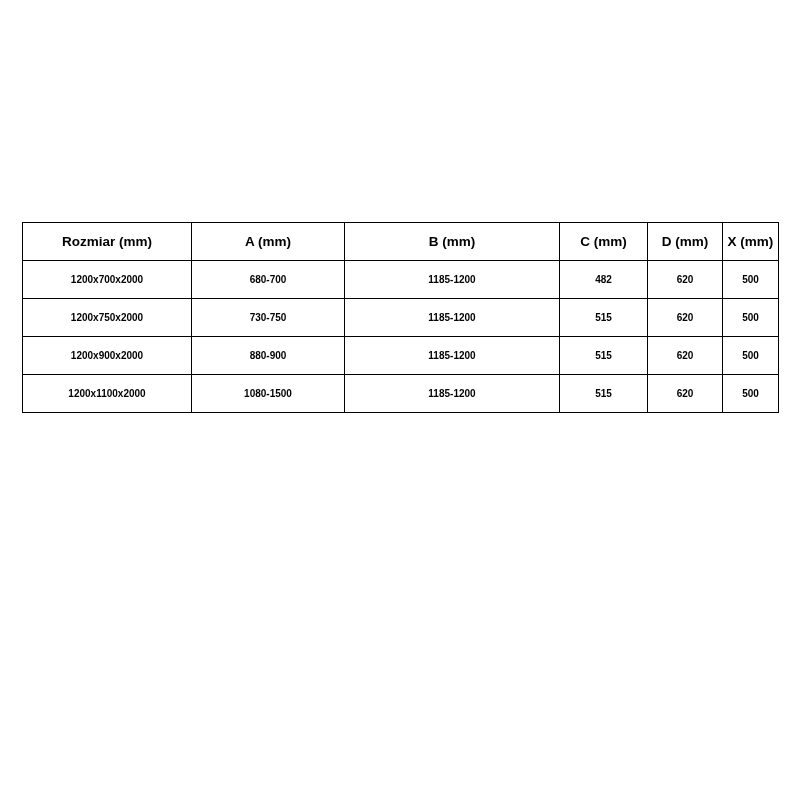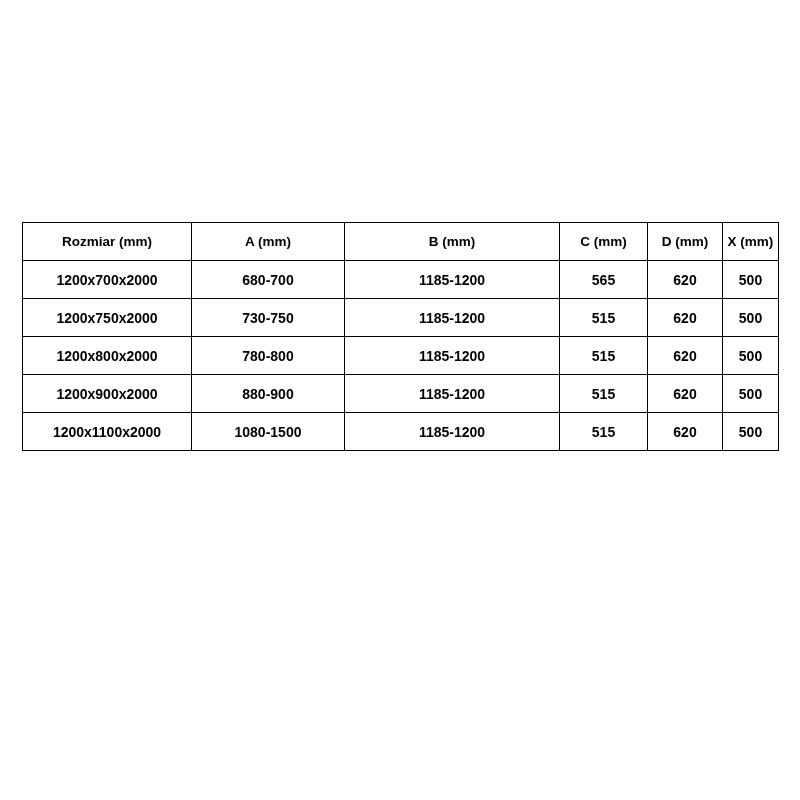--- a/index.html
+++ b/index.html
@@ -27,21 +27,21 @@
   }
   table.spec {
     border-collapse: collapse;
     width: 756px;
     table-layout: fixed;
   }
   table.spec td, table.spec th {
     border: 1px solid #000000;
     text-align: center;
     vertical-align: middle;
-    font-size: 14px;
+    font-size: 10px;
     font-weight: bold;
     height: 37px;
     padding: 0 2px;
     white-space: nowrap;
     background: #ffffff;
   }
   table.spec th {
     font-size: 13.5px;
   }
   col.c0 { width: 169px; }
@@ -73,35 +73,27 @@
           <th>C (mm)</th>
           <th>D (mm)</th>
           <th>X (mm)</th>
         </tr>
       </thead>
       <tbody>
         <tr>
           <td>1200x700x2000</td>
           <td>680-700</td>
           <td>1185-1200</td>
-          <td>565</td>
+          <td>482</td>
           <td>620</td>
           <td>500</td>
         </tr>
         <tr>
           <td>1200x750x2000</td>
           <td>730-750</td>
-          <td>1185-1200</td>
-          <td>515</td>
-          <td>620</td>
-          <td>500</td>
-        </tr>
-        <tr>
-          <td>1200x800x2000</td>
-          <td>780-800</td>
           <td>1185-1200</td>
           <td>515</td>
           <td>620</td>
           <td>500</td>
         </tr>
         <tr>
           <td>1200x900x2000</td>
           <td>880-900</td>
           <td>1185-1200</td>
           <td>515</td>

